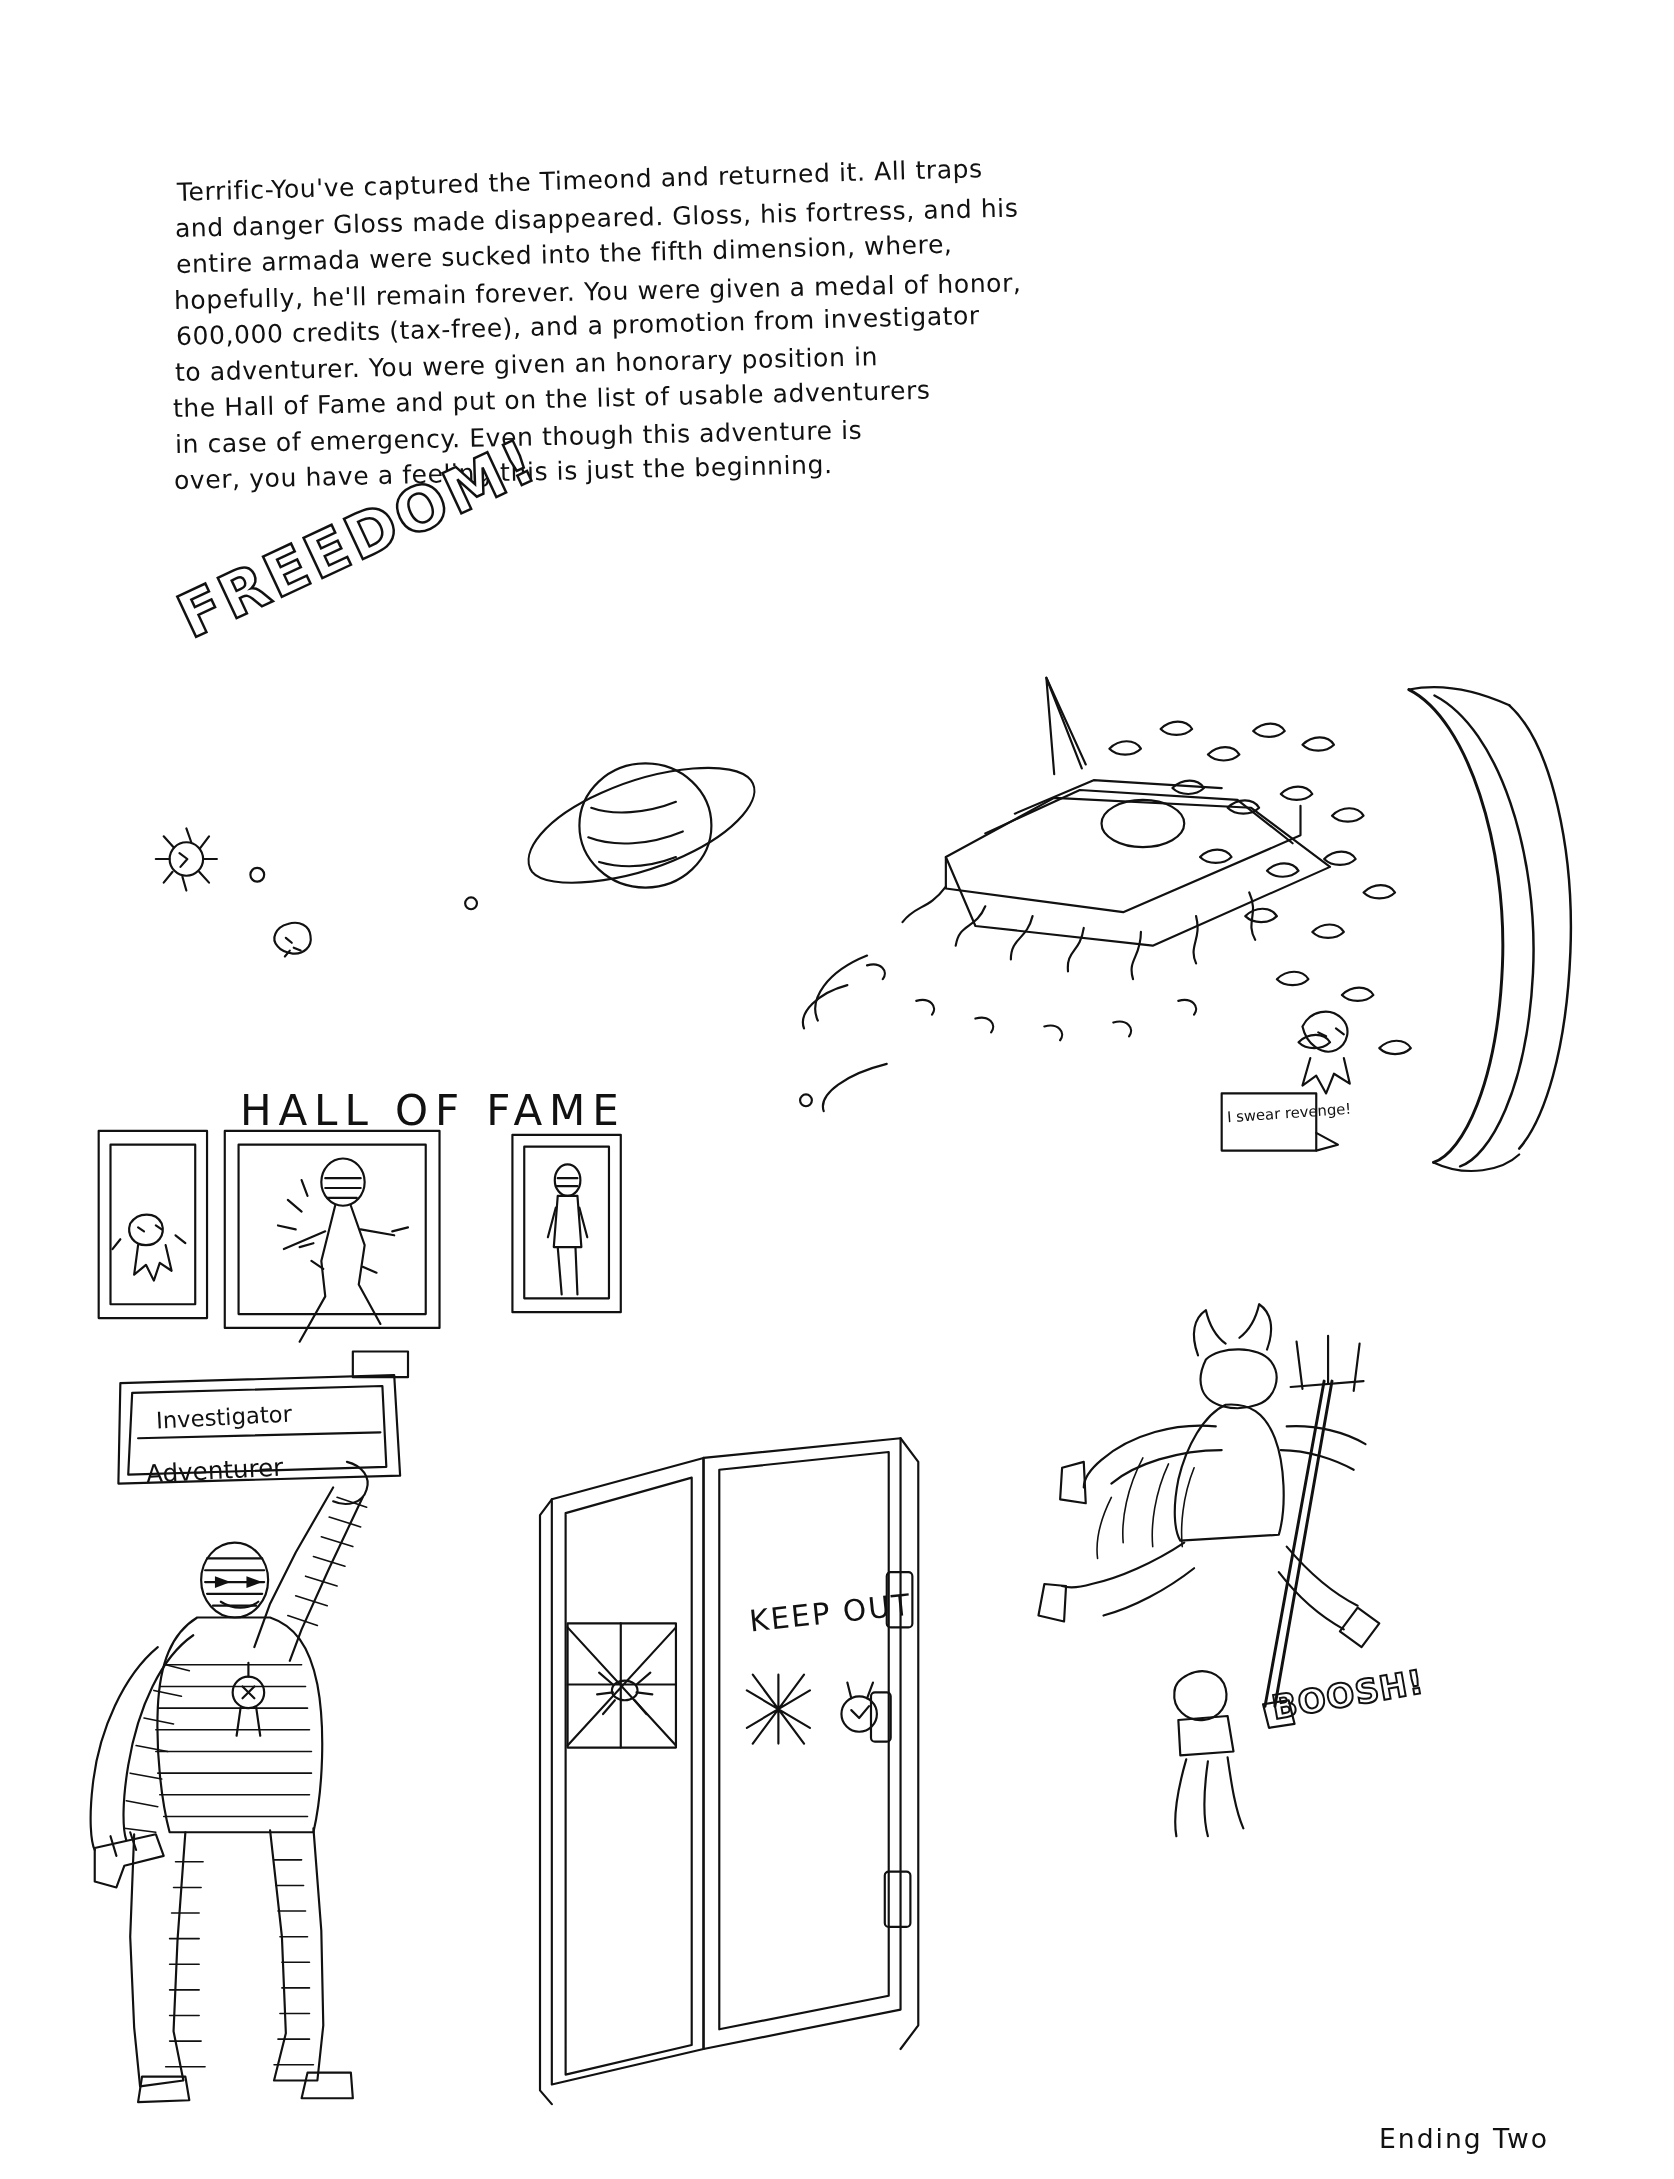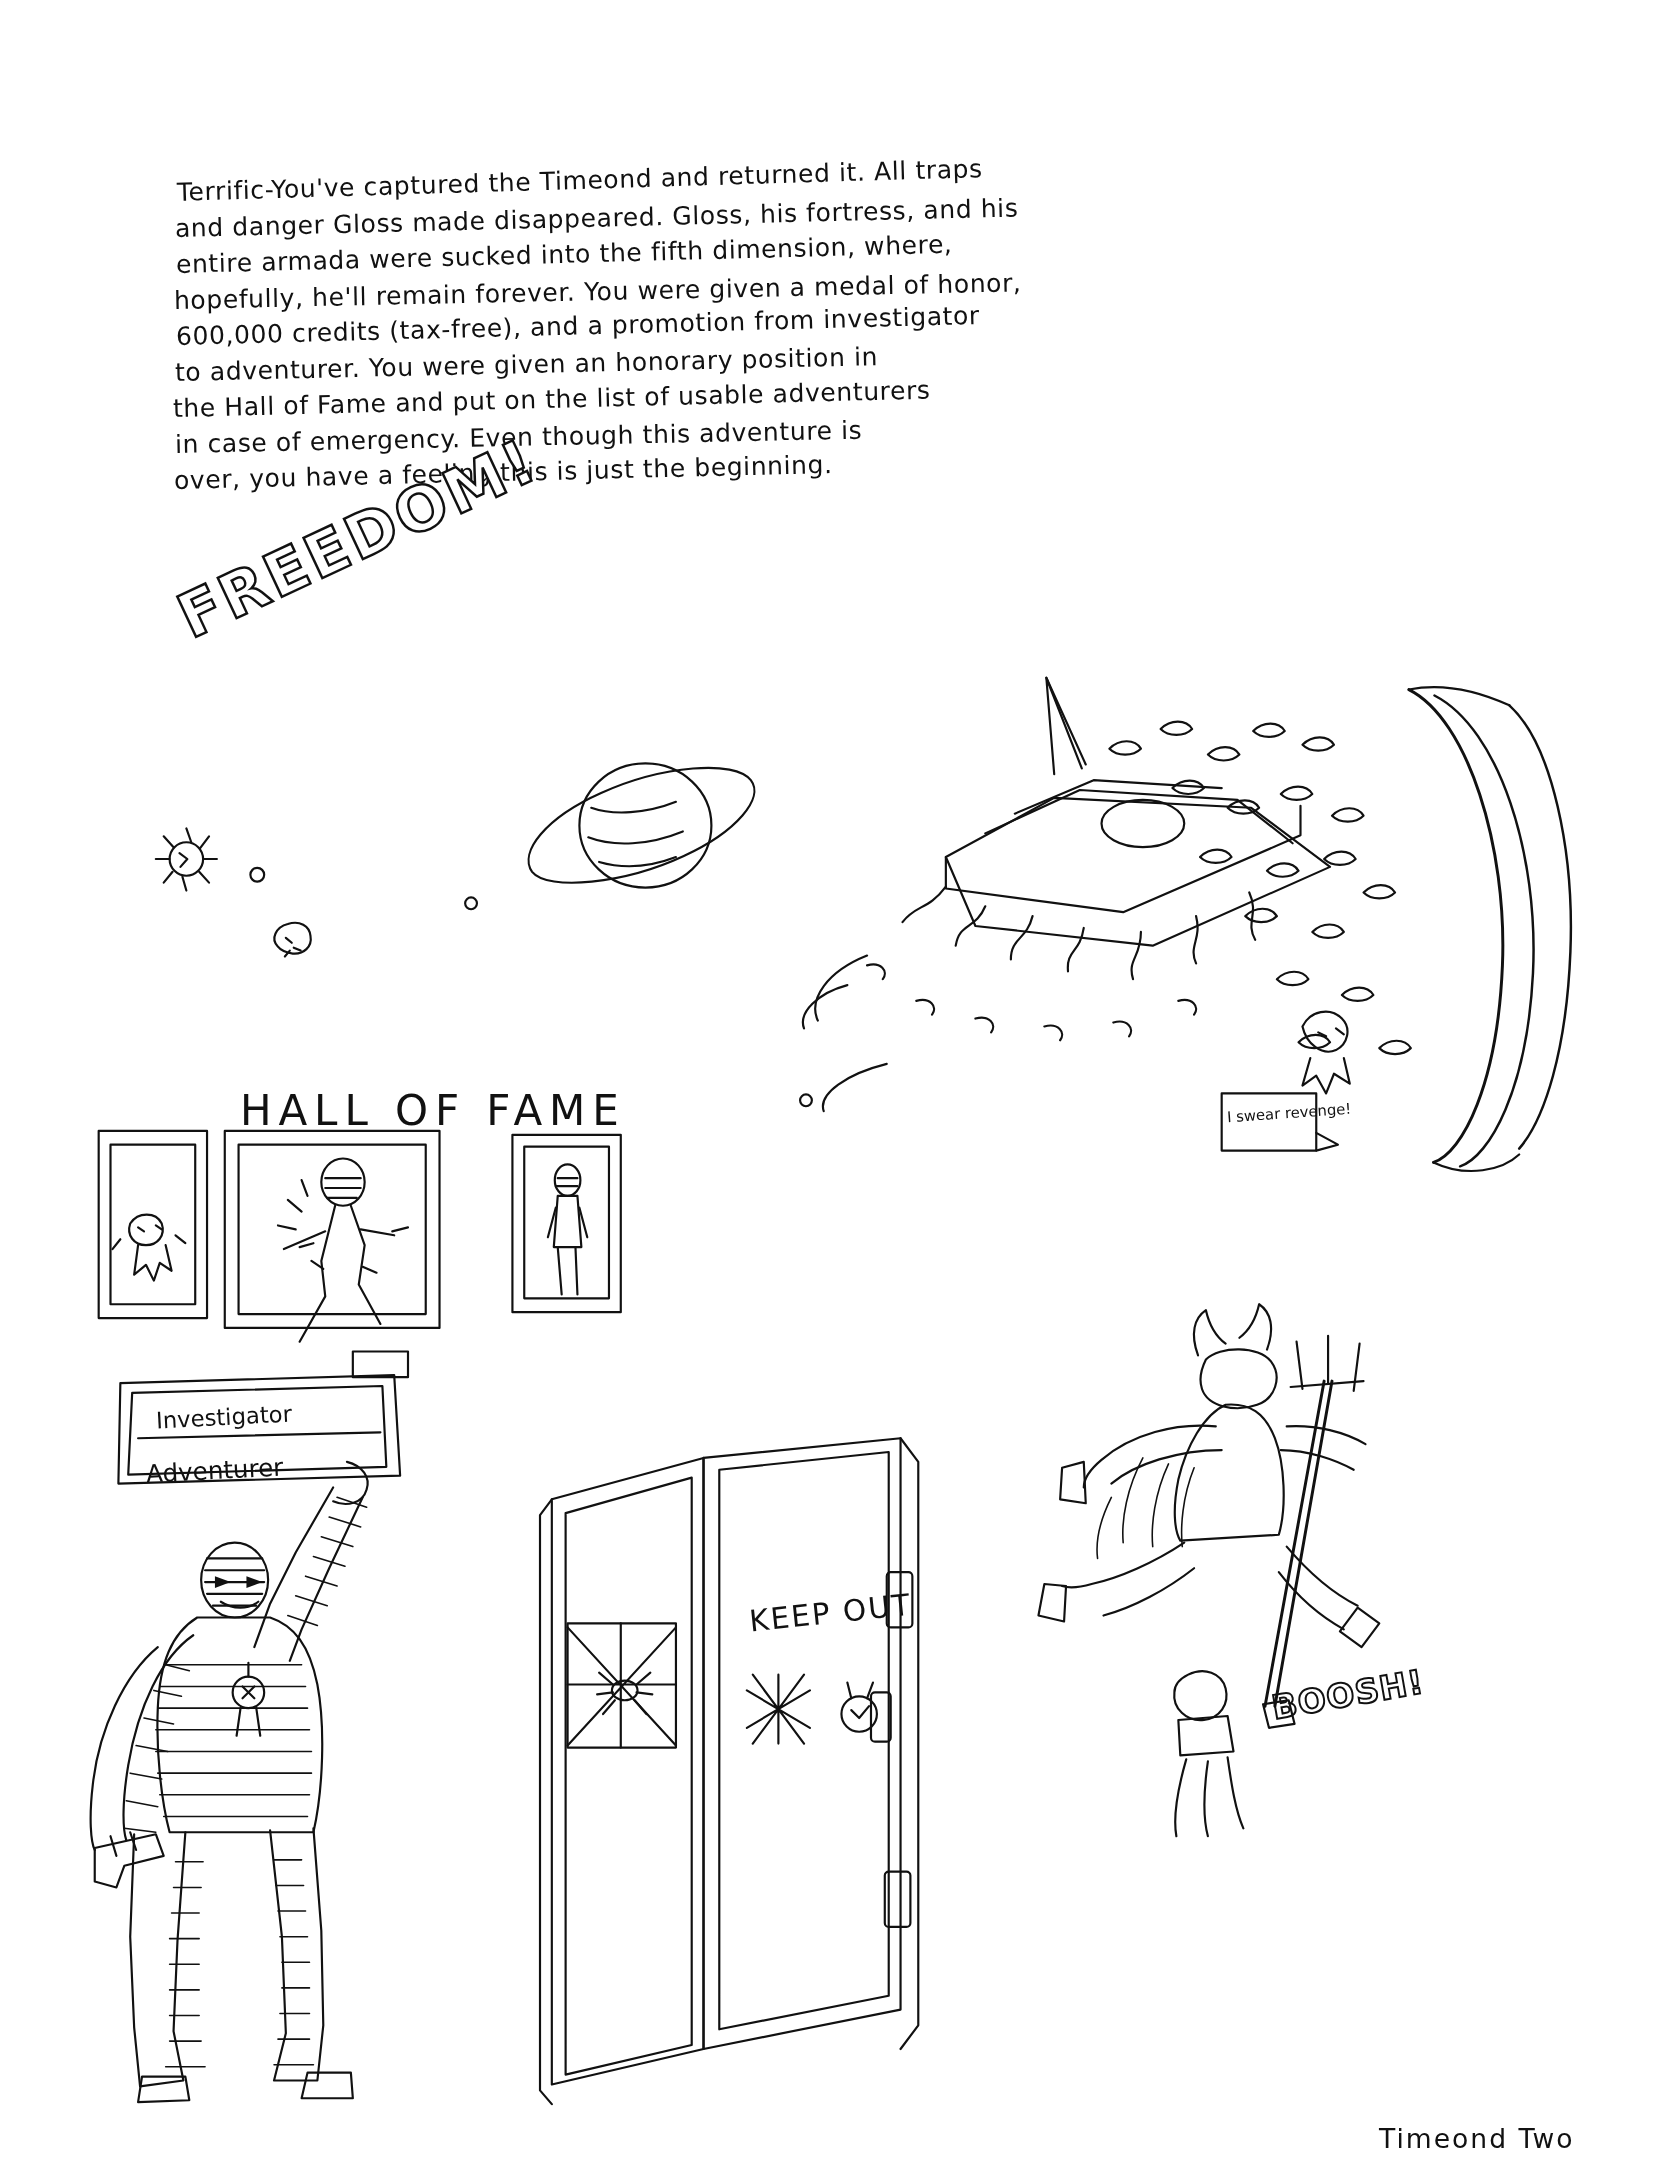--- a/index.html
+++ b/index.html
@@ -141,21 +141,21 @@
 </div>
 
 <div class="freedom">FREEDOM!</div>
 
 <div class="label hall-title">HALL OF FAME</div>
 <div class="label revenge-label">I swear revenge!</div>
 <div class="label keepout-label">KEEP OUT</div>
 <div class="label boosh-label">BOOSH!</div>
 <div class="label plaque-line1">Investigator</div>
 <div class="label plaque-line2">Adventurer</div>
-<div class="label ending-label">Timeond Two</div>
+<div class="label ending-label">Ending Two</div>
 
 <svg class="art" viewBox="0 0 1700 2213" xmlns="http://www.w3.org/2000/svg" fill="none" stroke="#111" stroke-width="2.2" stroke-linecap="round" stroke-linejoin="round">
 
   <g>
     <circle cx="189" cy="872" r="17"></circle>
     <path d="M189 841 l5 14 M212 849 l-9 12 M220 872 l-14 0 M212 896 l-10 -11 M189 904 l-4 -14 M166 896 l9 -11 M158 872 l14 0 M166 849 l10 11"></path>
     <path d="M182 866 l8 6 -7 8"></path>
   </g>
   <circle cx="261" cy="888" r="7"></circle>
   <circle cx="478" cy="917" r="6"></circle>

